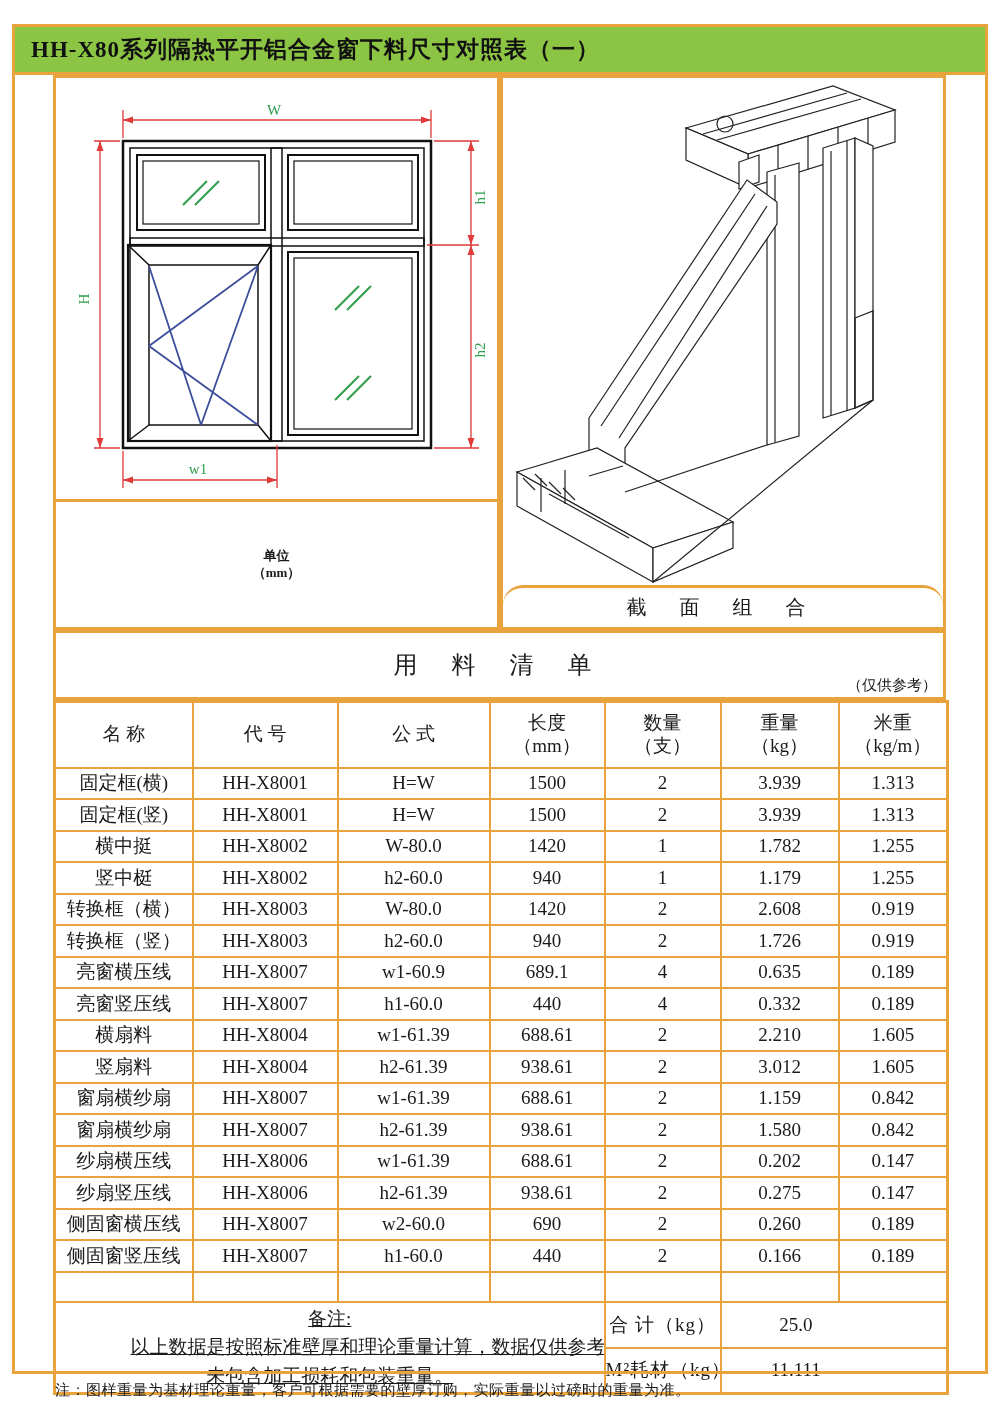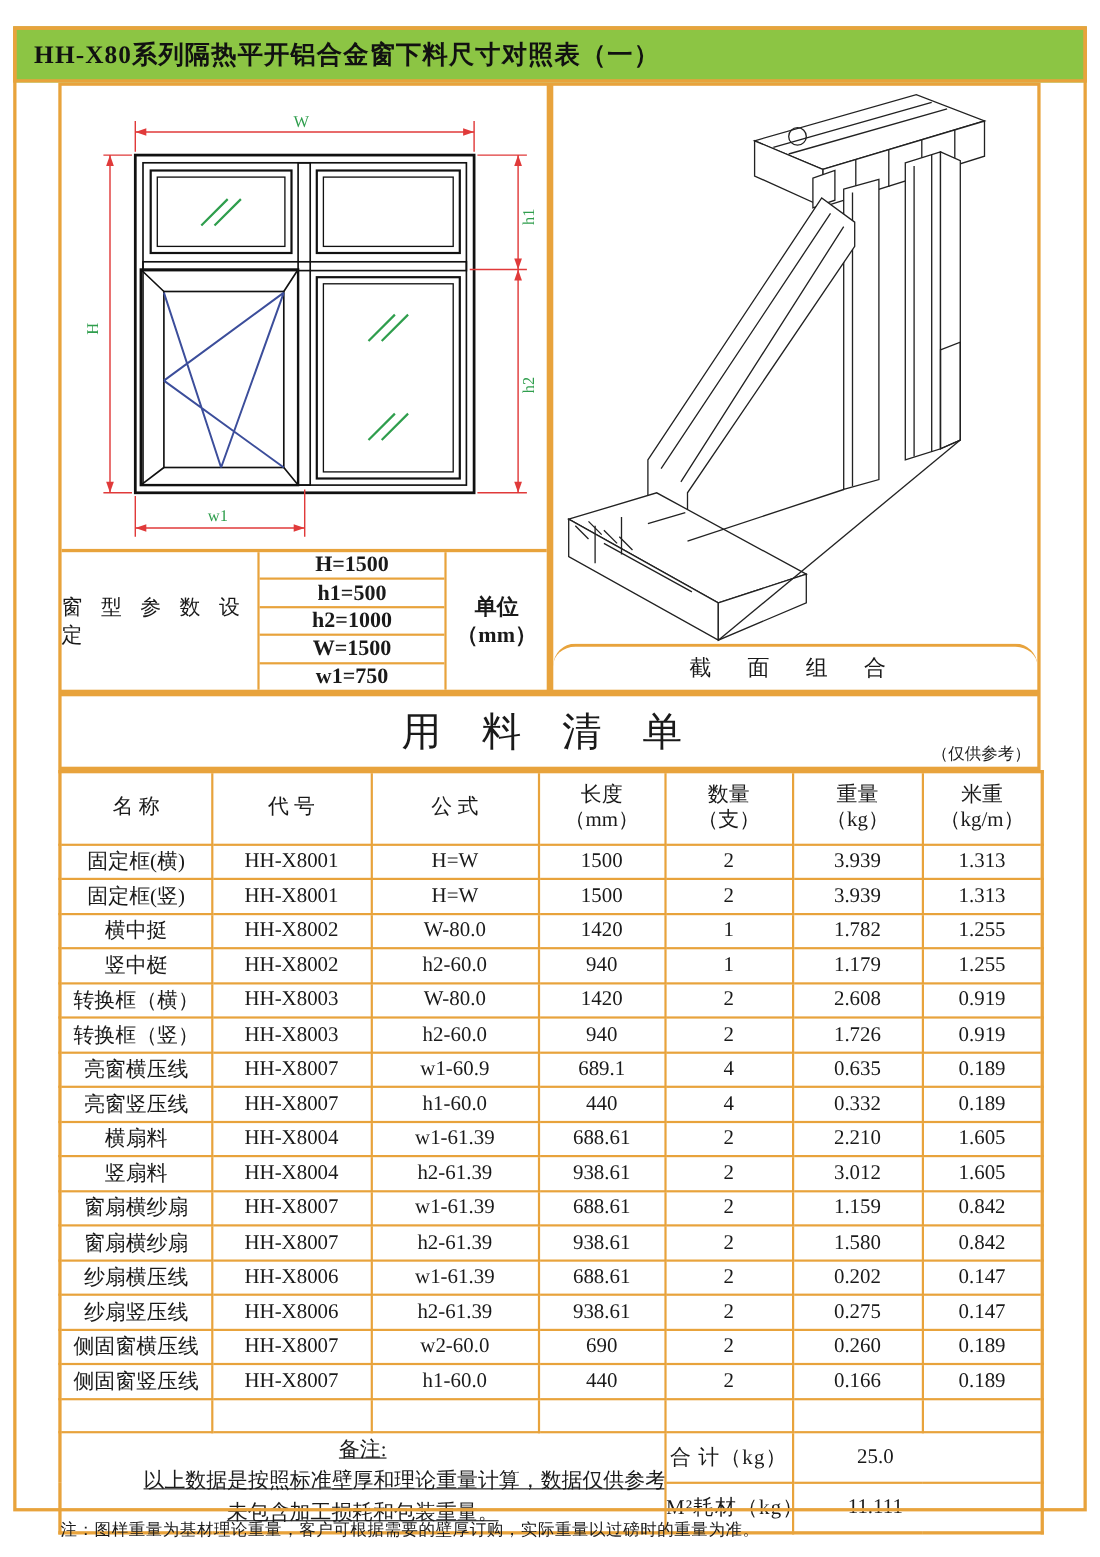--- a/index.html
+++ b/index.html
@@ -21,30 +21,30 @@
   #left-panel{left:53px;top:75px;width:447px;height:555px;border:3px solid var(--orange);}
   #diagram-area{width:441px;height:421px;}
   #param-table{width:441px;height:128px;border-top:3px solid var(--orange);display:flex;}
   .p-label{width:180px;border-right:2px solid var(--orange);display:flex;
     align-items:center;justify-content:center;font-size:19px;letter-spacing:6px;}
   .p-values{width:170px;border-right:2px solid var(--orange);display:flex;flex-direction:column;}
   .p-row{flex:1;display:flex;align-items:center;justify-content:center;
     font-size:20px;font-weight:bold;border-bottom:2px solid var(--orange);}
   .p-row:last-child{border-bottom:none;}
   .p-unit{flex:1;display:flex;flex-direction:column;align-items:center;justify-content:center;
-    font-size:20px;font-weight:bold;line-height:1.3;}
+    font-size:13px;font-weight:bold;line-height:1.3;}
 
   #right-panel{left:500px;top:75px;width:446px;height:555px;border:3px solid var(--orange);}
   #section-area{width:440px;height:507px;}
   #section-label{width:440px;height:42px;border-top:3px solid var(--orange);display:flex;
     align-items:center;justify-content:center;font-size:20px;letter-spacing:14px;border-radius:20px;}
 
   #bom-title{left:53px;top:630px;width:893px;height:70px;border:3px solid var(--orange);
     border-top-width:3px;display:flex;align-items:center;justify-content:center;}
-  #bom-title .t{font-size:36px;letter-spacing:14px;}
+  #bom-title .t{font-size:24px;letter-spacing:14px;}
   #bom-title .hint{position:absolute;right:6px;bottom:2px;font-size:15px;letter-spacing:0;}
 
   #bom-table{left:53px;top:700px;width:893px;border-collapse:collapse;table-layout:fixed;}
   #bom-table td,#bom-table th{border:2px solid var(--orange);text-align:center;
     font-weight:normal;font-size:19px;overflow:hidden;white-space:nowrap;}
   #bom-table{border:3px solid var(--orange);}
   #bom-table th{height:66px;line-height:1.2;}
   #bom-table td.data{height:31.5px;}
   #bom-table tr.empty td{height:30px;}
   td.remark{text-align:left;vertical-align:top;font-size:15px;line-height:1.5;
@@ -125,28 +125,20 @@
         <g fill="#2F9E4D" font-size="15" text-anchor="middle">
           <text x="218" y="37">W</text>
           <text transform="translate(33,221) rotate(-90)">H</text>
           <text transform="translate(429,119) rotate(-90)">h1</text>
           <text transform="translate(429,272) rotate(-90)">h2</text>
           <text x="142" y="396">w1</text>
         </g>
       </svg>
     </div>
     <div id="param-table">
-      <div class="p-label">窗 型 参 数 设 定</div>
-      <div class="p-values">
-          <div class="p-row">H=1500</div>
-          <div class="p-row">h1=500</div>
-          <div class="p-row">h2=1000</div>
-          <div class="p-row">W=1500</div>
-          <div class="p-row">w1=750</div>
-        </div>
       <div class="p-unit">
         <span>单位</span>
         <span>（mm）</span>
       </div>
     </div>
   </div>
 
   <div class="abs" id="right-panel">
     <div id="section-area">
       <svg width="440" height="507" viewBox="0 0 440 507">

